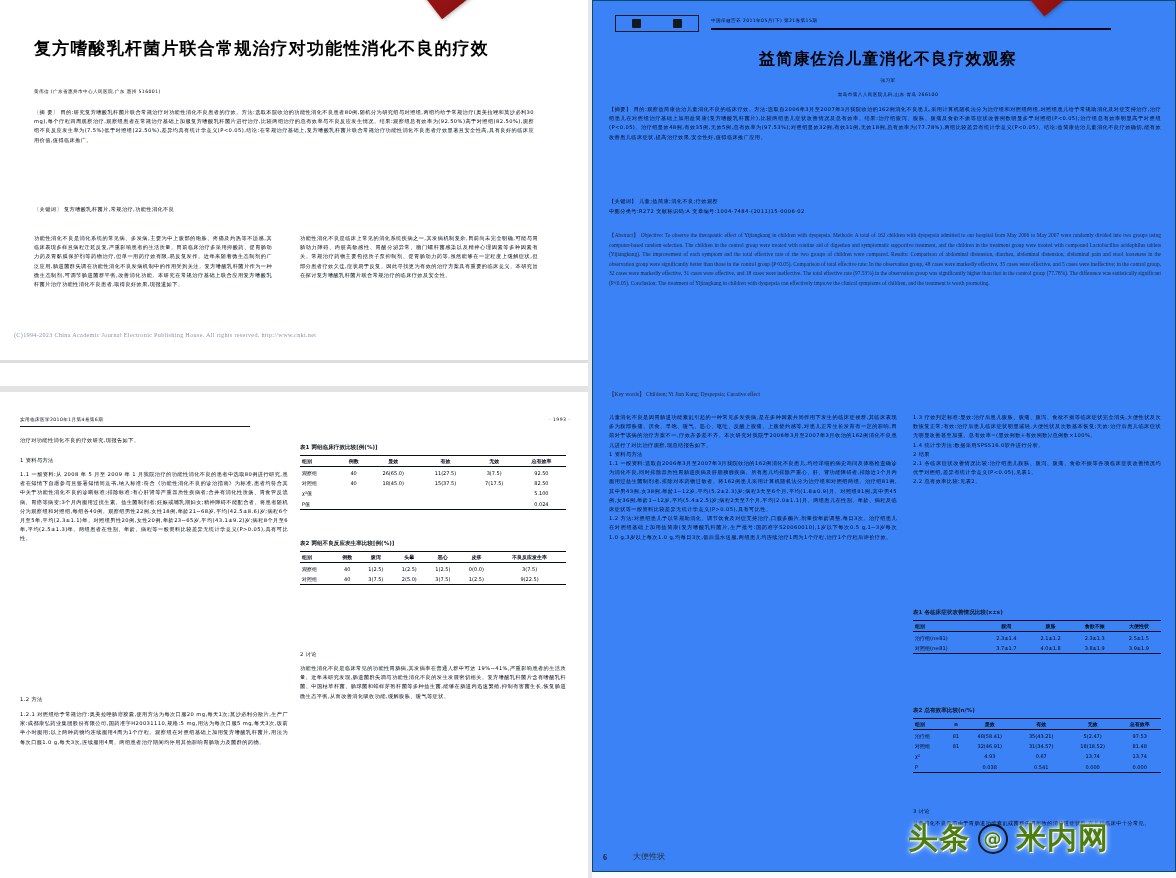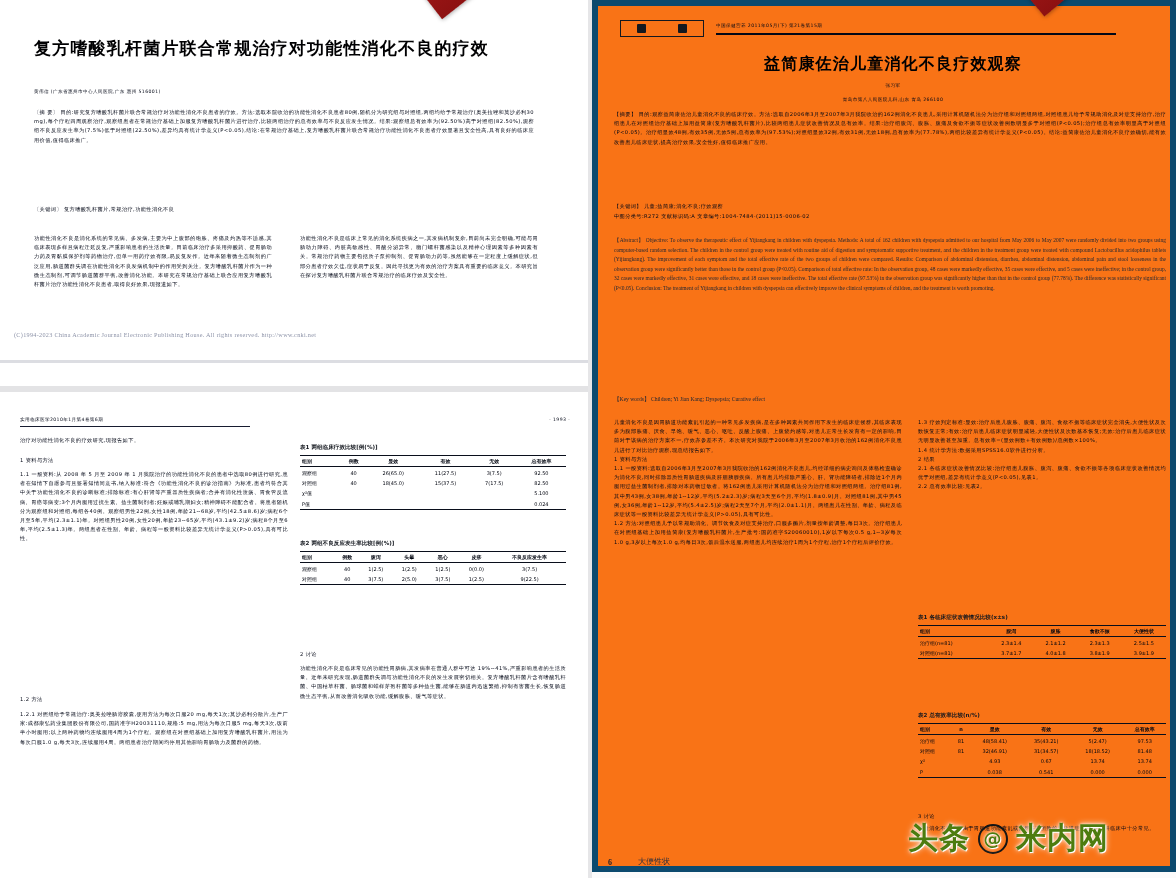--- a/index.html
+++ b/index.html
@@ -18,21 +18,21 @@
 
   
   .panel {
     position: absolute;
     background: #ffffff;
     overflow: hidden;
   }
   #panel-tl { left: 0;   top: 0;   width: 588px; height: 386px; }
   #panel-bl { left: 0;   top: 392px; width: 588px; height: 486px; }
   #panel-r  { left: 592px; top: 0;  width: 584px; height: 872px;
-              border: 6px solid #0c4a6e; background: #f97316; }
+              border: 1px solid #0c4a6e; background: #3b82f6; }
 
   .gap-h { position: absolute; left: 0; width: 588px; height: 6px;
            background: #e3e3e5; }
   .gap-v { position: absolute; top: 0; width: 4px; height: 878px;
            background: #e6e6e8; }
 
   
   
   .scan {
     color: #1b1f2b;

